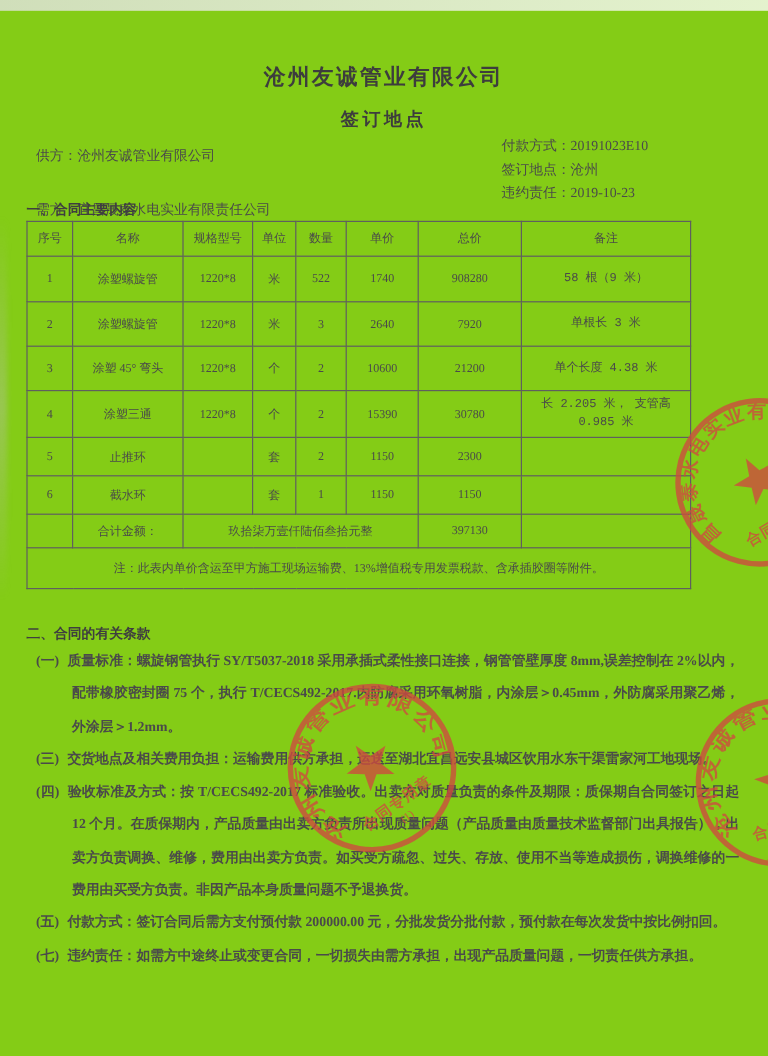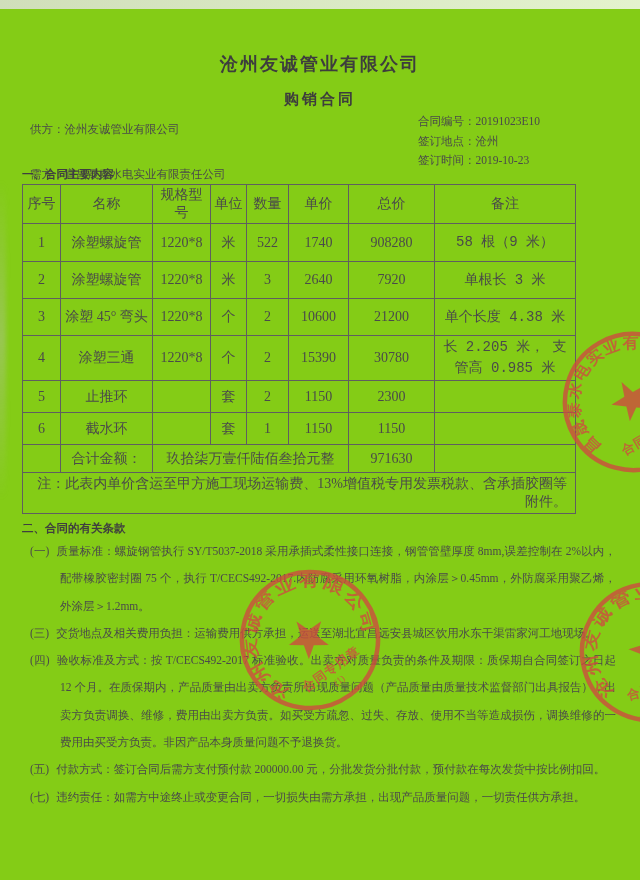--- a/index.html
+++ b/index.html
@@ -22,34 +22,34 @@
   .meta{position:absolute;font-size:11.5px;color:#4a4a4a;white-space:nowrap;}
   .m-supplier{top:122px;left:30px;}
   .m-buyer{top:167px;left:30px;}
   .m-no{top:114px;left:418px;}
   .m-place{top:134px;left:418px;}
   .m-date{top:153px;left:418px;}
   .sec-title{position:absolute;left:22px;font-size:11.5px;font-weight:700;color:#3f3f3f;}
   .sec1{top:167px;}
   .sec2{top:521px;}
   table.goods{position:absolute;top:184px;left:22px;width:553px;border-collapse:collapse;
-    table-layout:fixed;font-size:14px;color:#4a4a4a;}
+    table-layout:fixed;font-size:10px;color:#4a4a4a;}
   table.goods td,table.goods th{border:1px solid #5f5f5f;text-align:center;
     font-weight:normal;padding:1px 2px;overflow:hidden;}
   tr.hrow{height:29px;}
   tr.r0{height:38px;} tr.r1{height:37px;} tr.r2{height:37px;}
   tr.r3{height:39px;} tr.r4{height:32px;} tr.r5{height:32px;}
   tr.trow{height:28px;}
   tr.nrow{height:34px;}
-  tr.nrow td{text-align:right;padding:2px 8px;}
+  tr.nrow td{text-align:center;padding:2px 8px;}
   td.remark{line-height:1.5;font-family:Liberation Mono, monospace;}
   .attach{position:absolute;top:500px;left:30px;font-size:11.5px;}
   .clauses{position:absolute;top:538px;left:30px;width:586px;
     font-size:11.5px;line-height:27.3px;text-align:justify;}
-  .clauses p{margin:0;padding-left:30px;text-indent:-30px;}
+  .clauses p{margin:0;padding-left:30px;text-indent:-30px;font-weight:bold;}
   .clabel{margin-right:7px;}
   .seal{position:absolute;width:150px;height:150px;pointer-events:none;}
   .seal svg{width:150px;height:150px;}
   .seal-buyer{left:558px;top:327px;transform:rotate(-30deg);}
   .seal-sup-center{left:235px;top:565px;transform:rotate(-36deg);}
   .seal-sup-right{left:575px;top:577px;transform:rotate(-16deg);}
   .sealg{opacity:.78;}
   .sealg .ring{fill:none;stroke:#cf4a41;stroke-width:4.5;}
   .sealg text{fill:#cf4a41;font-family:"Liberation Serif","DejaVu Serif",serif;}
   .sealg .arc{font-size:15.5px;font-weight:700;letter-spacing:2px;}
@@ -59,27 +59,27 @@
   .sealg .star{fill:#cf4a41;}
 </style>
 </head>
 <body>
 
 <div class="page">
   <div class="scan-top"></div>
   <div class="scan-left"></div>
 
   <div class="company-title">沧州友诚管业有限公司</div>
-  <div class="doc-title">购销合同</div>
+  <div class="doc-title">签订地点</div>
 
   <div class="meta m-supplier"><span>供方：</span><span>沧州友诚管业有限公司</span></div>
   <div class="meta m-buyer"><span>需方：</span><span>宜昌晟泰水电实业有限责任公司</span></div>
-  <div class="meta m-no"><span>合同编号：</span><span>20191023E10</span></div>
+  <div class="meta m-no"><span>付款方式：</span><span>20191023E10</span></div>
   <div class="meta m-place"><span>签订地点：</span><span>沧州</span></div>
-  <div class="meta m-date"><span>签订时间：</span><span>2019-10-23</span></div>
+  <div class="meta m-date"><span>违约责任：</span><span>2019-10-23</span></div>
 
   <div class="sec-title sec1">一、合同主要内容</div>
 
   <table class="goods">
     <colgroup>
       <col style="width:38px">
         <col style="width:92px">
         <col style="width:58px">
         <col style="width:36px">
       <col style="width:42px">
@@ -155,21 +155,21 @@
       <td>套</td>
       <td>1</td>
       <td>1150</td>
       <td>1150</td>
       <td class="remark"></td>
     </tr>
     <tr class="trow">
       <td></td>
       <td>合计金额：</td>
       <td colspan="4">玖拾柒万壹仟陆佰叁拾元整</td>
-      <td>971630</td>
+      <td>397130</td>
       <td></td>
     </tr>
     <tr class="nrow">
       <td colspan="8">注：此表内单价含运至甲方施工现场运输费、13%增值税专用发票税款、含承插胶圈等附件。</td>
     </tr>
   </tbody>
     </table>
 
 
   <div class="sec-title sec2">二、合同的有关条款</div>

